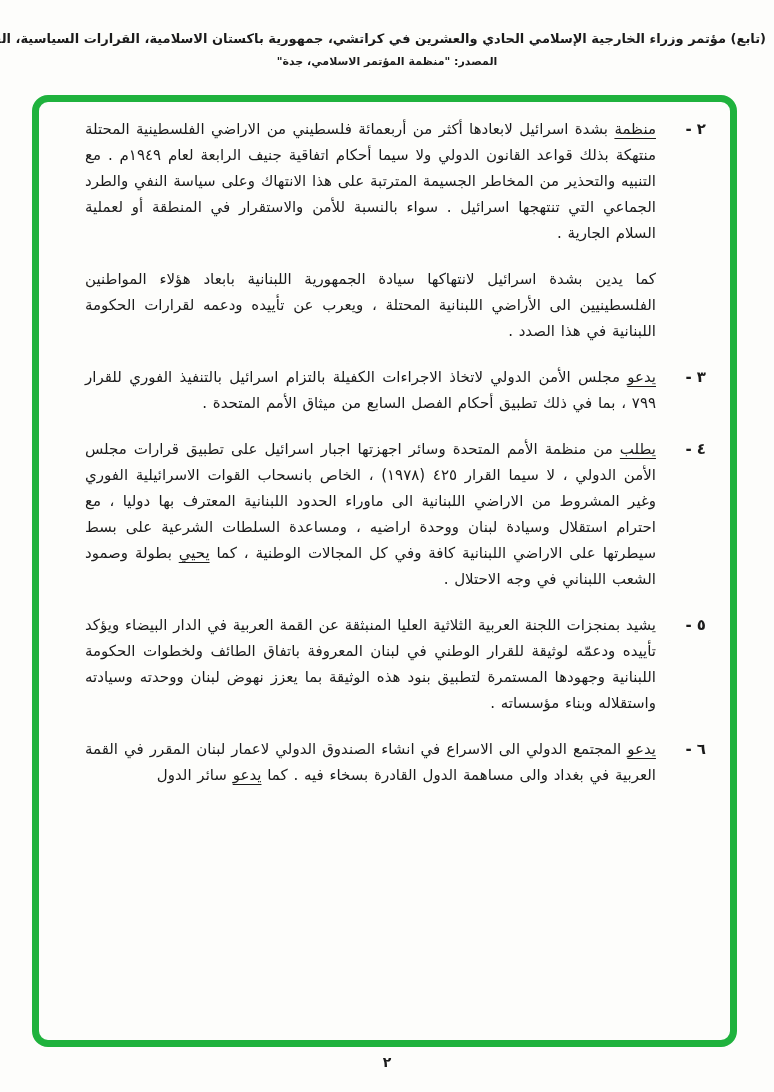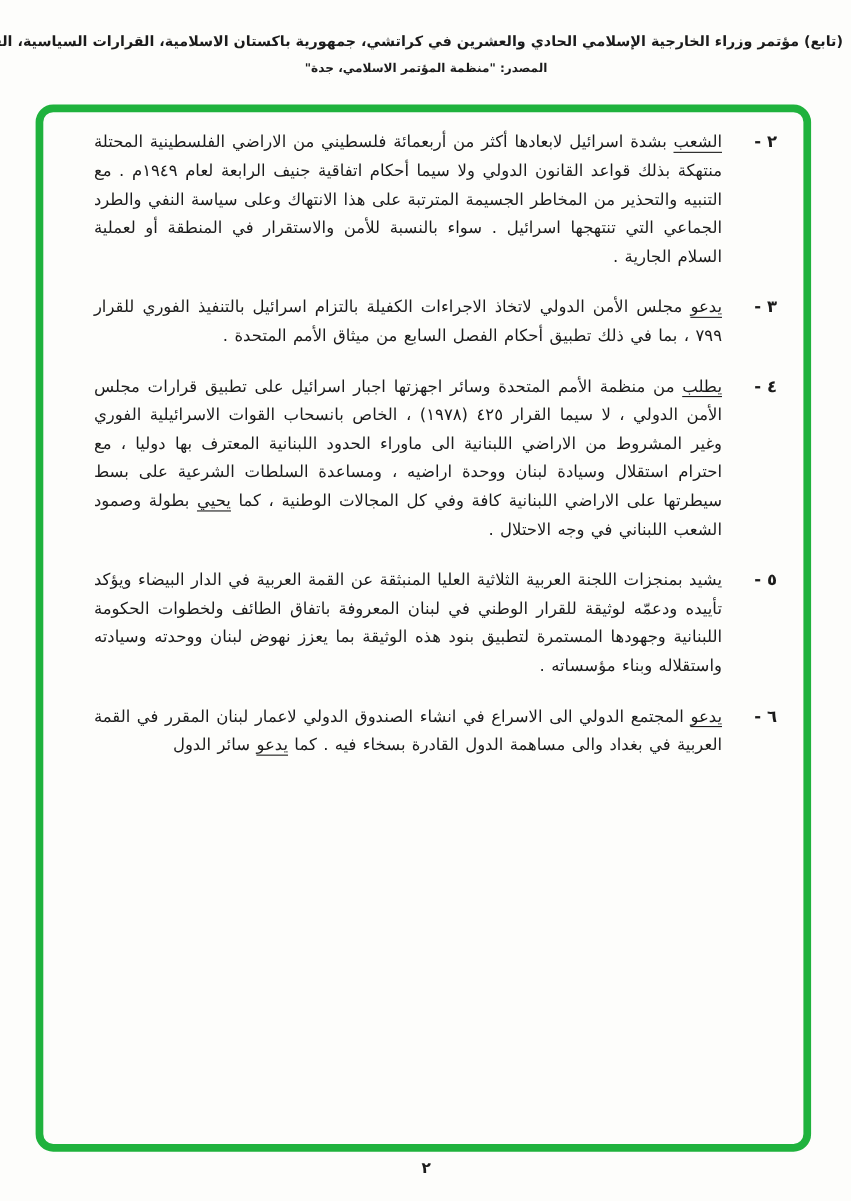--- a/index.html
+++ b/index.html
@@ -69,21 +69,22 @@
   <div class="header">
     <div class="h1">(تابع) مؤتمر وزراء الخارجية الإسلامي الحادي والعشرين في كراتشي، جمهورية باكستان الاسلامية، القرارات السياسية، القرار الرقم ٢١/٥-س</div>
     <div class="h2">المصدر: "منظمة المؤتمر الاسلامي، جدة"</div>
   </div>
 
   <div class="content-box" style="border-color: rgb(31, 178, 61);">
     <div id="items">
         <div class="item">
           <span class="num">٢ -</span>
           <div class="body">
-            <p><u>الشعب</u> بشدة اسرائيل لابعادها أكثر من أربعمائة فلسطيني من الاراضي الفلسطينية المحتلة منتهكة بذلك قواعد القانون الدولي ولا سيما أحكام اتفاقية جنيف الرابعة لعام ١٩٤٩م . مع التنبيه والتحذير من المخاطر الجسيمة المترتبة على هذا الانتهاك وعلى سياسة النفي والطرد الجماعي التي تنتهجها اسرائيل . سواء بالنسبة للأمن والاستقرار في المنطقة أو لعملية السلام الجارية .</p>
+            <p><u>منظمة</u> بشدة اسرائيل لابعادها أكثر من أربعمائة فلسطيني من الاراضي الفلسطينية المحتلة منتهكة بذلك قواعد القانون الدولي ولا سيما أحكام اتفاقية جنيف الرابعة لعام ١٩٤٩م . مع التنبيه والتحذير من المخاطر الجسيمة المترتبة على هذا الانتهاك وعلى سياسة النفي والطرد الجماعي التي تنتهجها اسرائيل . سواء بالنسبة للأمن والاستقرار في المنطقة أو لعملية السلام الجارية .</p>
+            <p>كما يدين بشدة اسرائيل لانتهاكها سيادة الجمهورية اللبنانية بابعاد هؤلاء المواطنين الفلسطينيين الى الأراضي اللبنانية المحتلة ، ويعرب عن تأييده ودعمه لقرارات الحكومة اللبنانية في هذا الصدد .</p>
           </div>
         </div>
         <div class="item">
           <span class="num">٣ -</span>
           <div class="body">
             <p><u>يدعو</u> مجلس الأمن الدولي لاتخاذ الاجراءات الكفيلة بالتزام اسرائيل بالتنفيذ الفوري للقرار ٧٩٩ ، بما في ذلك تطبيق أحكام الفصل السابع من ميثاق الأمم المتحدة .</p>
           </div>
         </div>
         <div class="item">
           <span class="num">٤ -</span>

